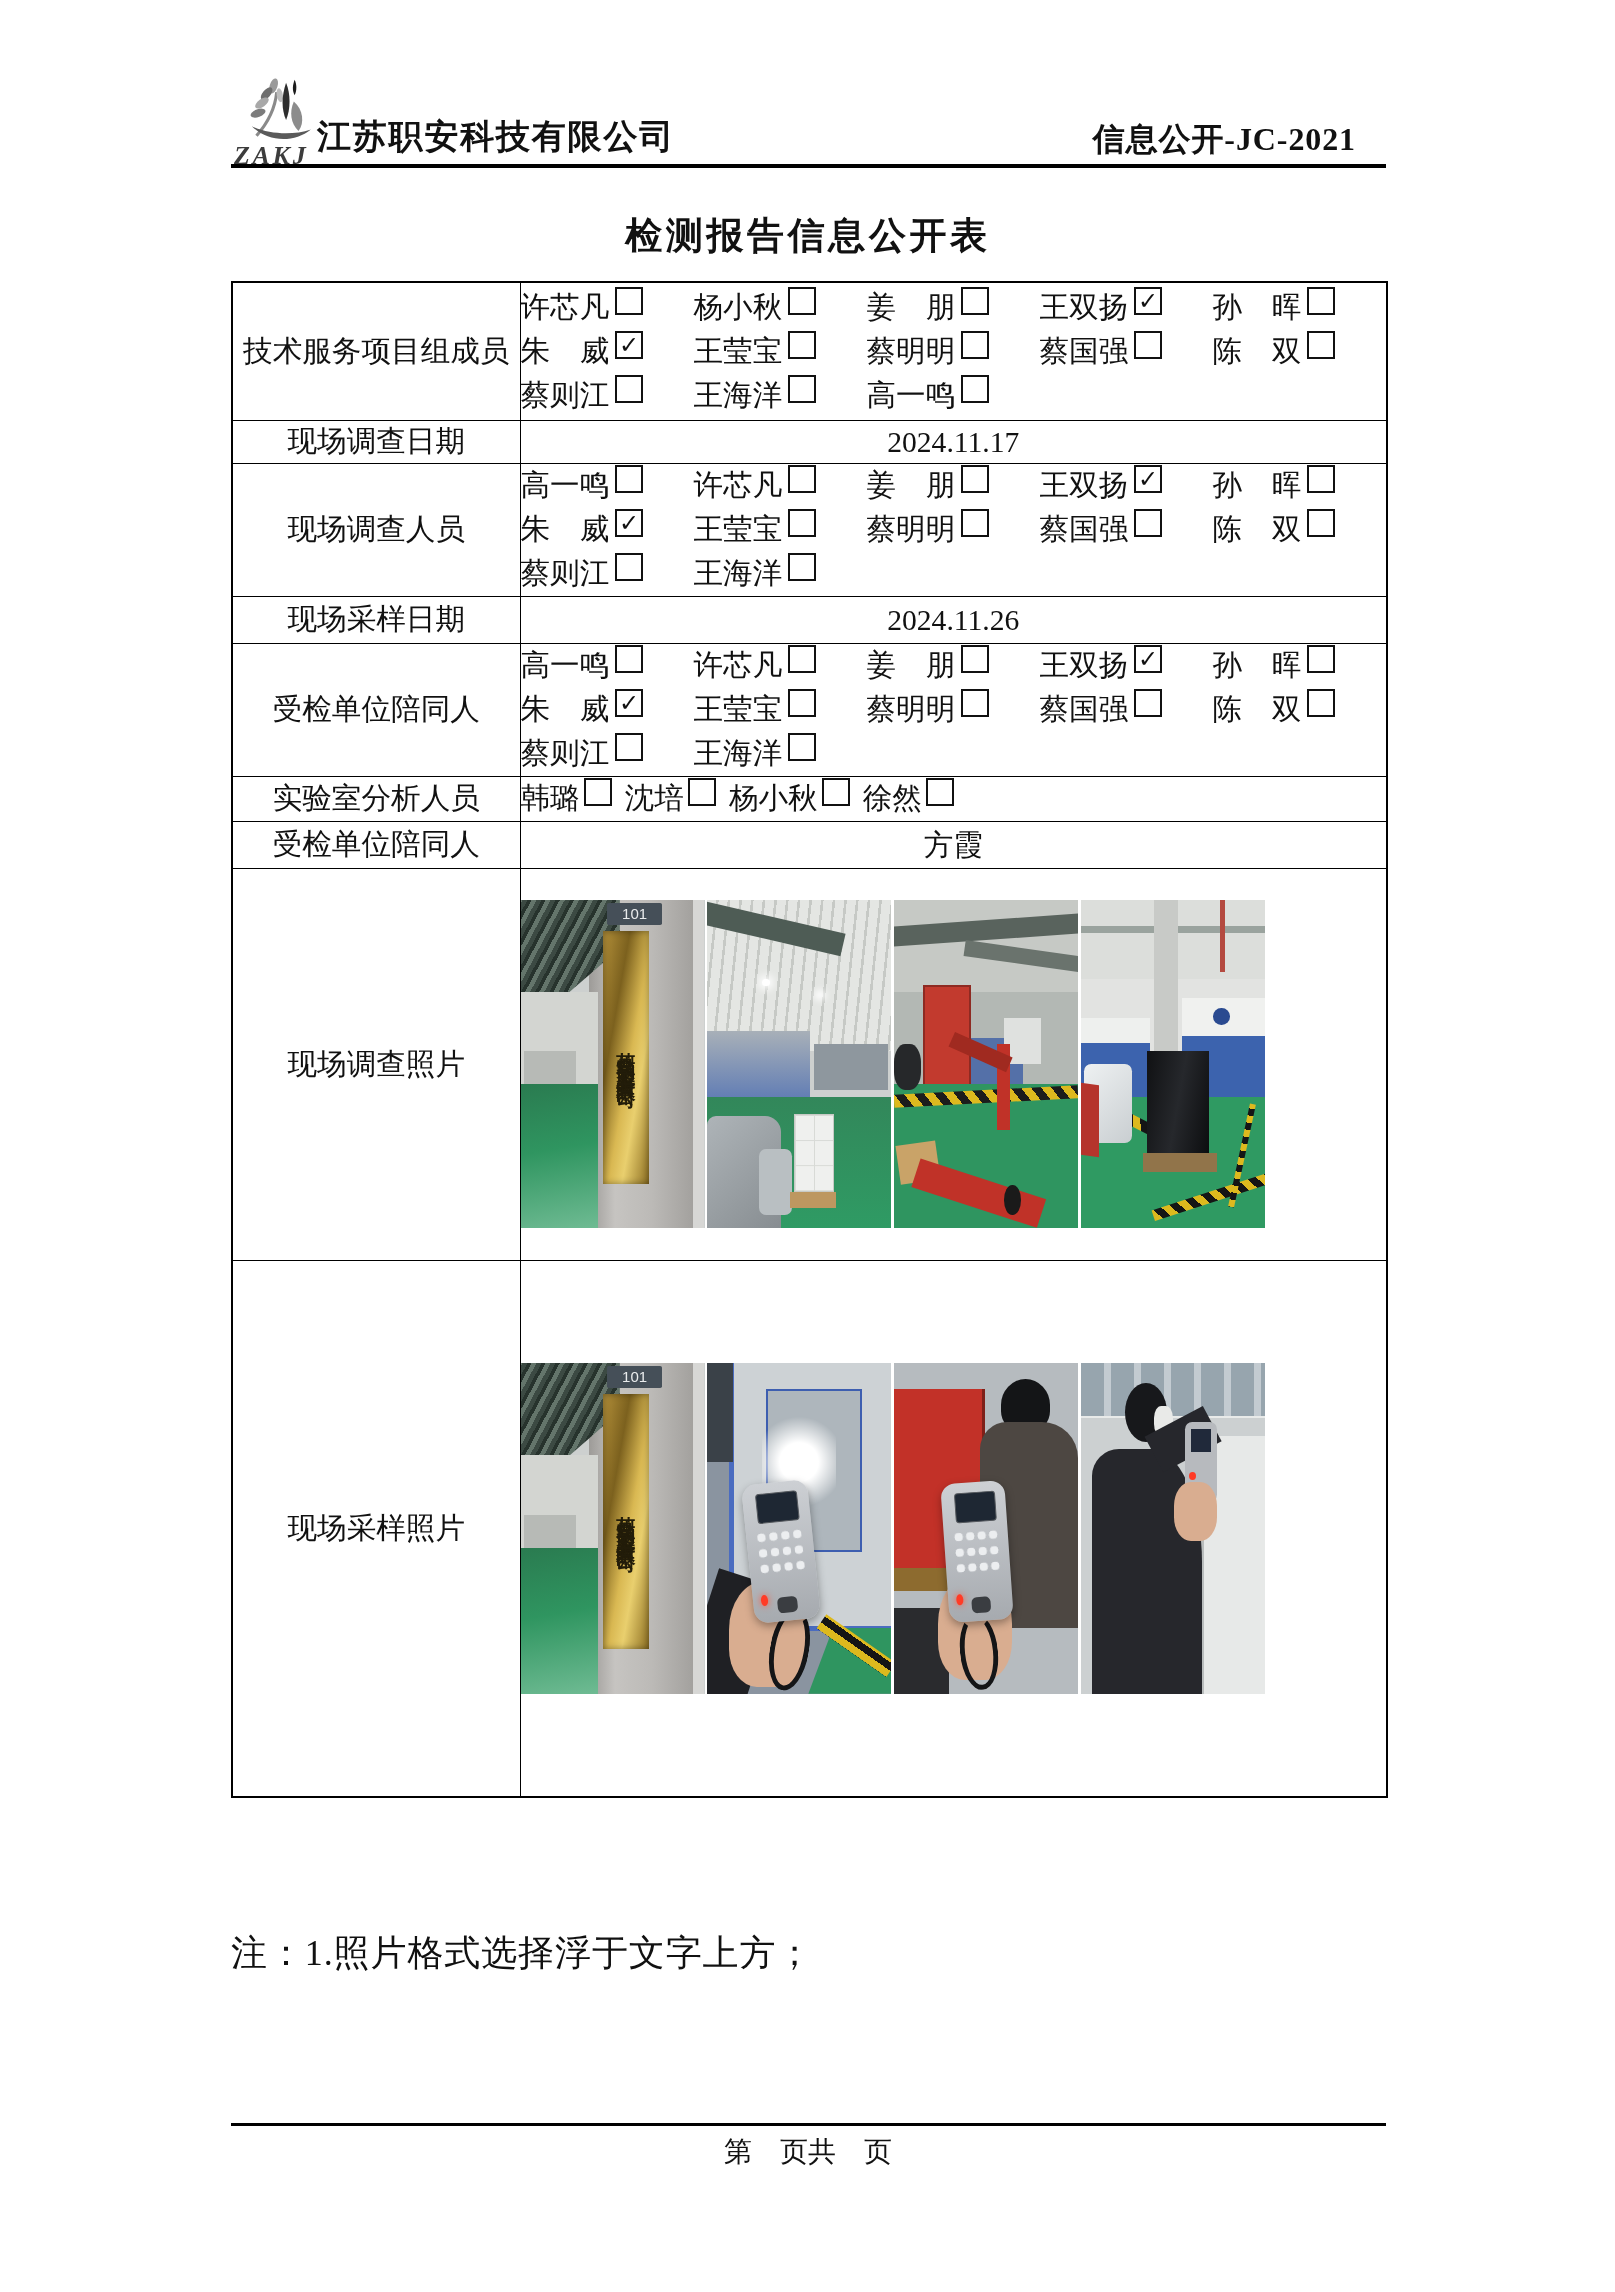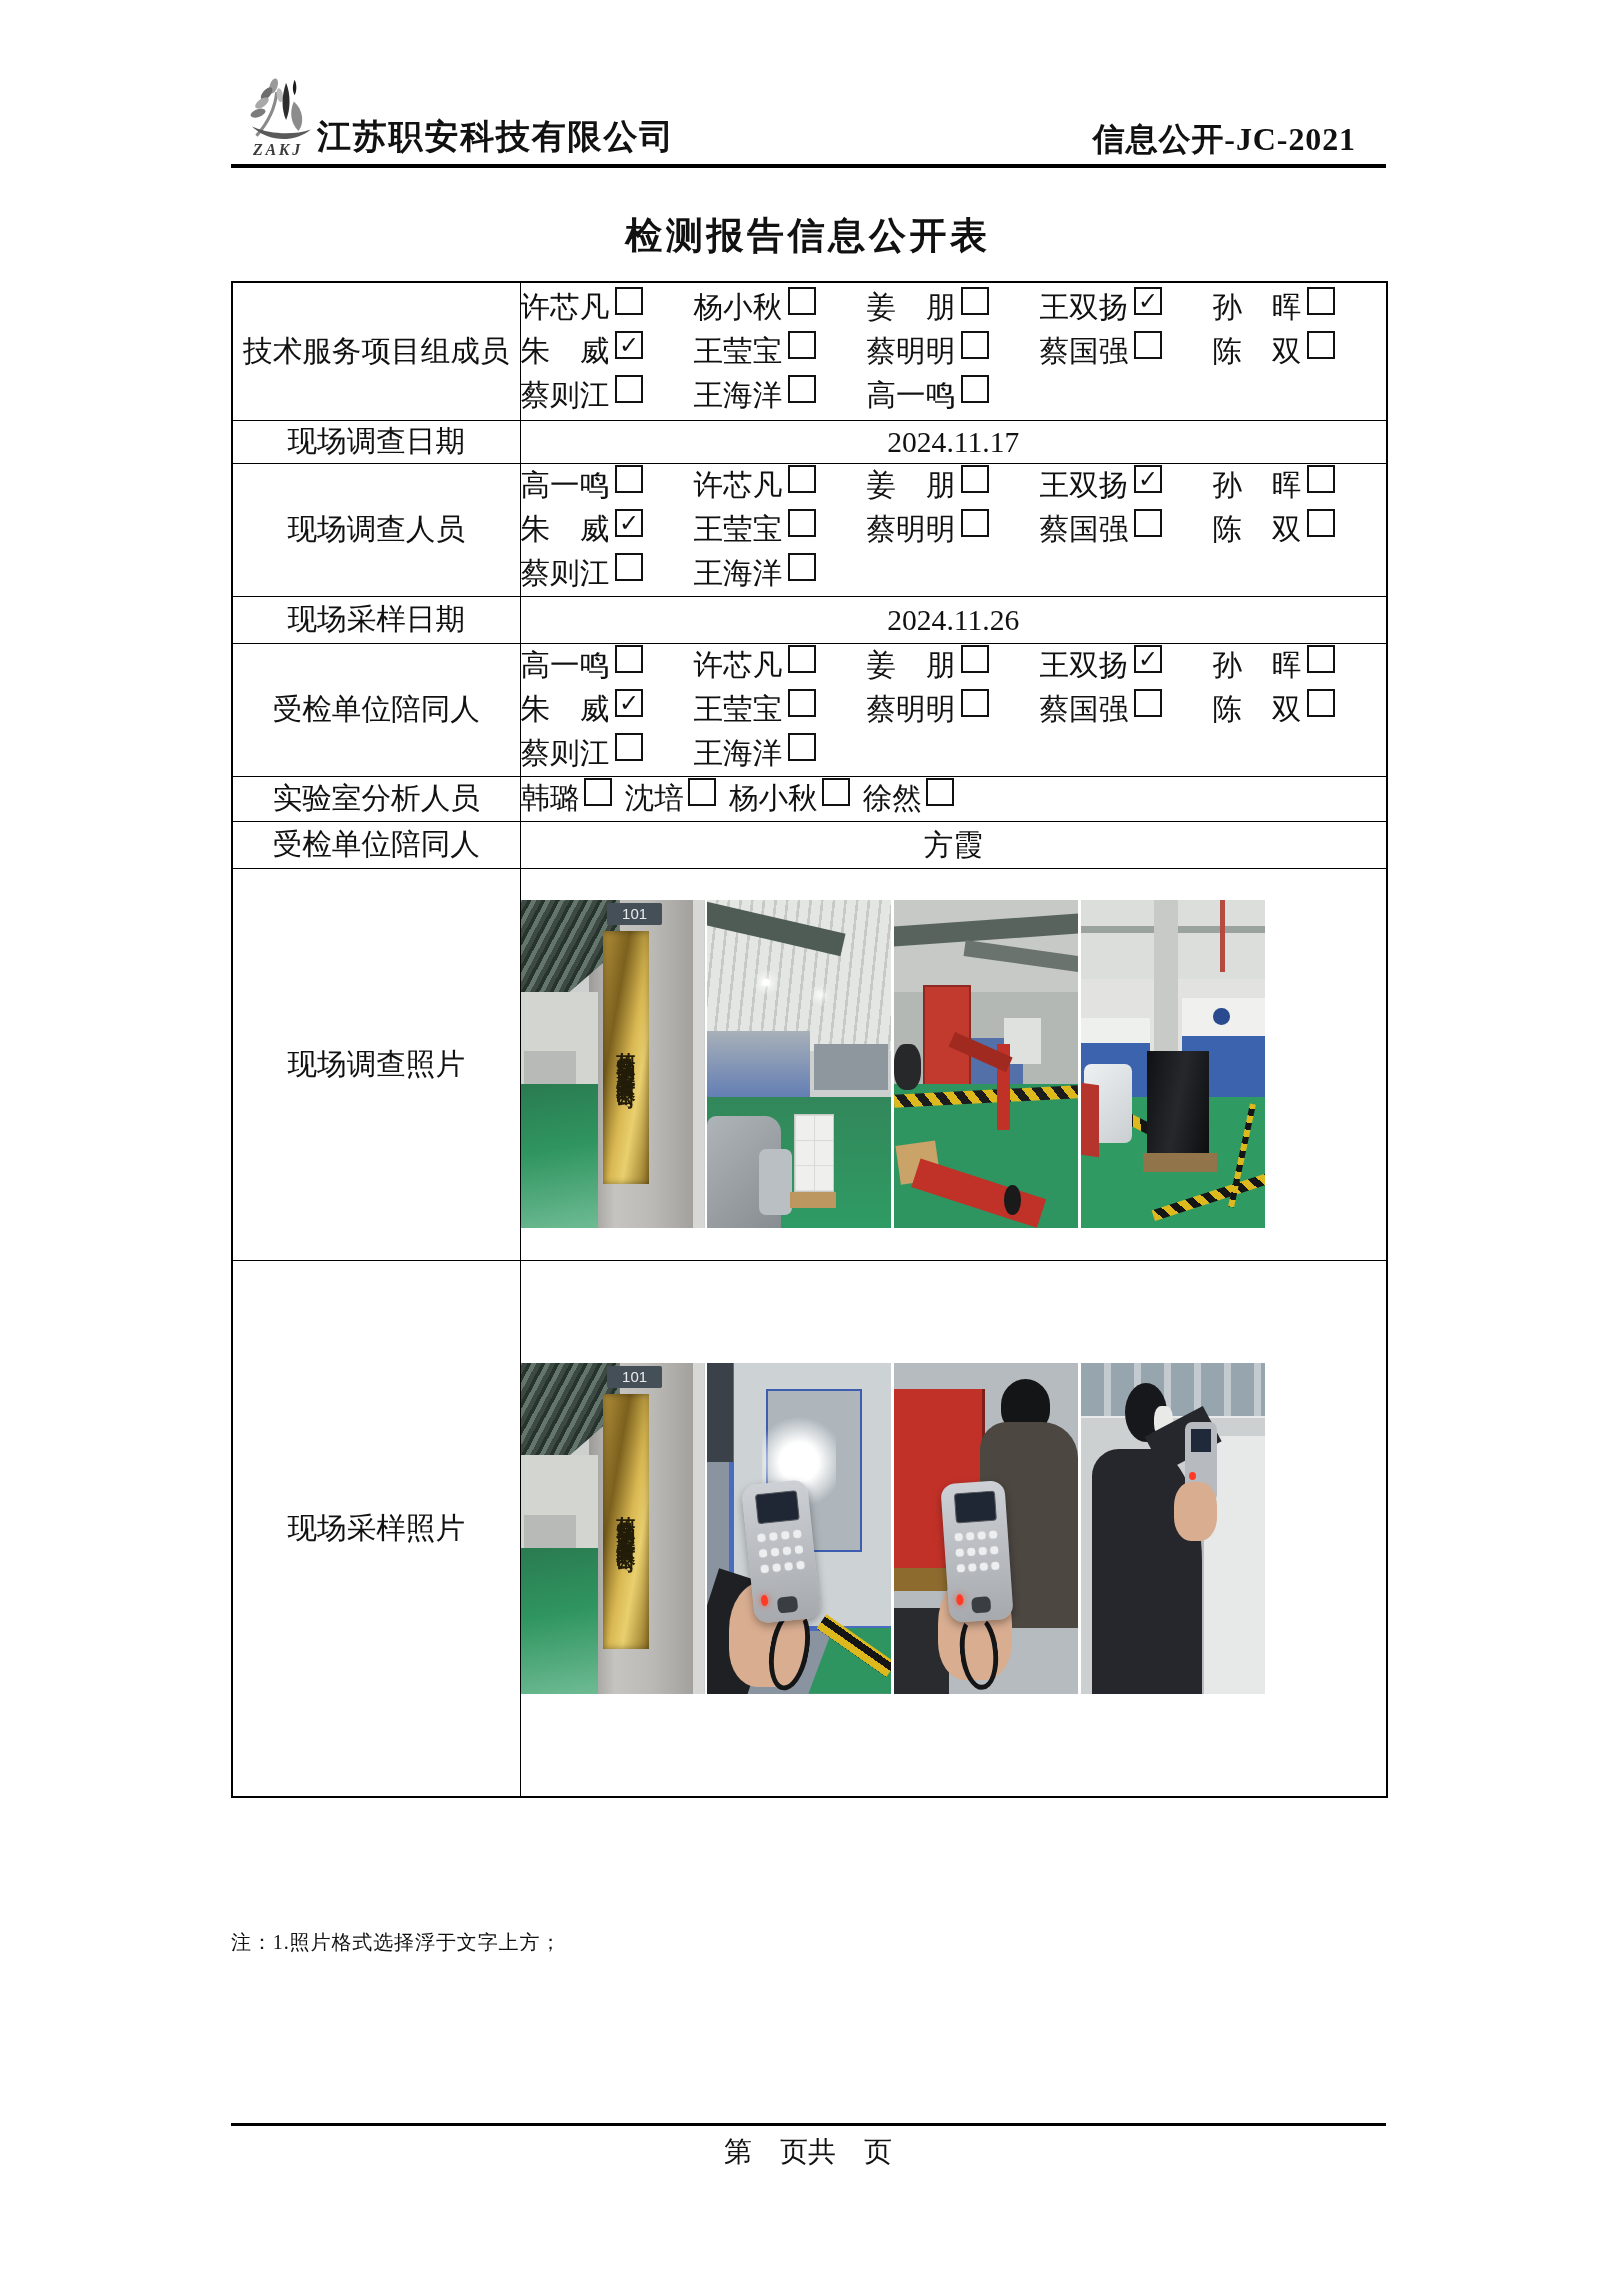--- a/index.html
+++ b/index.html
@@ -4,22 +4,22 @@
 <style>
   html,body { margin:0; padding:0; background:#ffffff; }
   .page {
     position:relative; width:1616px; height:2293px; background:#fff;
     font-family:"Liberation Serif","DejaVu Serif",serif; color:#111;
     overflow:hidden;
   }
   
   .hdr { position:absolute; left:231px; top:73px; width:1155px; height:93px; }
   .logo { position:absolute; left:14.3px; top:1.8px; width:79px; height:70px; }
-  .logo-zakj { position:absolute; left:22px; top:68px; font-style:italic; font-weight:bold;
-    font-size:16px; letter-spacing:2.7px; color:#3c3c3c; font-family:"Liberation Serif",serif; }
+  .logo-zakj { position:absolute; left:3px; top:68px; font-style:italic; font-weight:bold;
+    font-size:26px; letter-spacing:2.7px; color:#3c3c3c; font-family:"Liberation Serif",serif; }
   .company { position:absolute; left:86px; top:41px; font-size:34px; font-weight:bold; letter-spacing:1.8px; }
   .doccode { position:absolute; right:30px; top:45px; font-size:32px; font-weight:bold; letter-spacing:0.9px; }
   .rule-top { position:absolute; left:231px; top:164px; width:1155px; height:3.6px; background:#000; }
   
   .title { position:absolute; left:0; top:211px; width:100%; text-align:center;
     font-size:37px; font-weight:bold; letter-spacing:3.6px; }
   
   table.form { position:absolute; left:231px; top:281px; width:1155px;
     border-collapse:collapse; table-layout:fixed; border:2.7px solid #000; }
   table.form td { border:1.8px solid #000; font-size:29.6px; padding:0; vertical-align:middle; }
@@ -168,21 +168,21 @@
   .pH-mach { left:66%; top:22%; width:34%; height:78%; background:#e7e9e8; border-left:2.7px solid #b9bdbd; }
   .pH-body { left:6%; top:26%; width:60%; height:74%; background:#26272c; border-radius:27px 46% 0 0; }
   .pH-head { left:24%; top:6%; width:23%; height:18%; background:#17181b; border-radius:50%; }
   .pH-mask { left:40%; top:13%; width:10%; height:9%; background:#e9eae8; border-radius:40%; }
   .pH-arm { left:38%; top:17%; width:36%; height:12%; background:#26272c; transform:rotate(-28deg); }
   .pH-dev { left:57%; top:18%; width:17%; height:24%; background:#b7babe; border-radius:7.2px; }
   .pH-scr { left:60%; top:20%; width:11%; height:7%; background:#20293a; }
   .pH-led { left:59%; top:33%; width:4%; height:2.5%; background:#ff3b26; border-radius:50%; }
   .pH-hand { left:51%; top:36%; width:23%; height:18%; background:#d9ad90; border-radius:40%; }
   
-  .note { position:absolute; left:231px; top:1929px; font-size:20px; letter-spacing:0.9px; }
+  .note { position:absolute; left:231px; top:1929px; font-size:36px; letter-spacing:0.9px; }
   .rule-bot { position:absolute; left:231px; top:2123px; width:1155px; height:2.7px; background:#000; }
   .pgfoot { position:absolute; left:0; top:2133px; width:100%; text-align:center; font-size:28px; }
 </style>
 </head>
 <body>
 
 <div class="page">
 
   <div class="hdr">
     <svg class="logo" viewBox="0 0 100 90">

